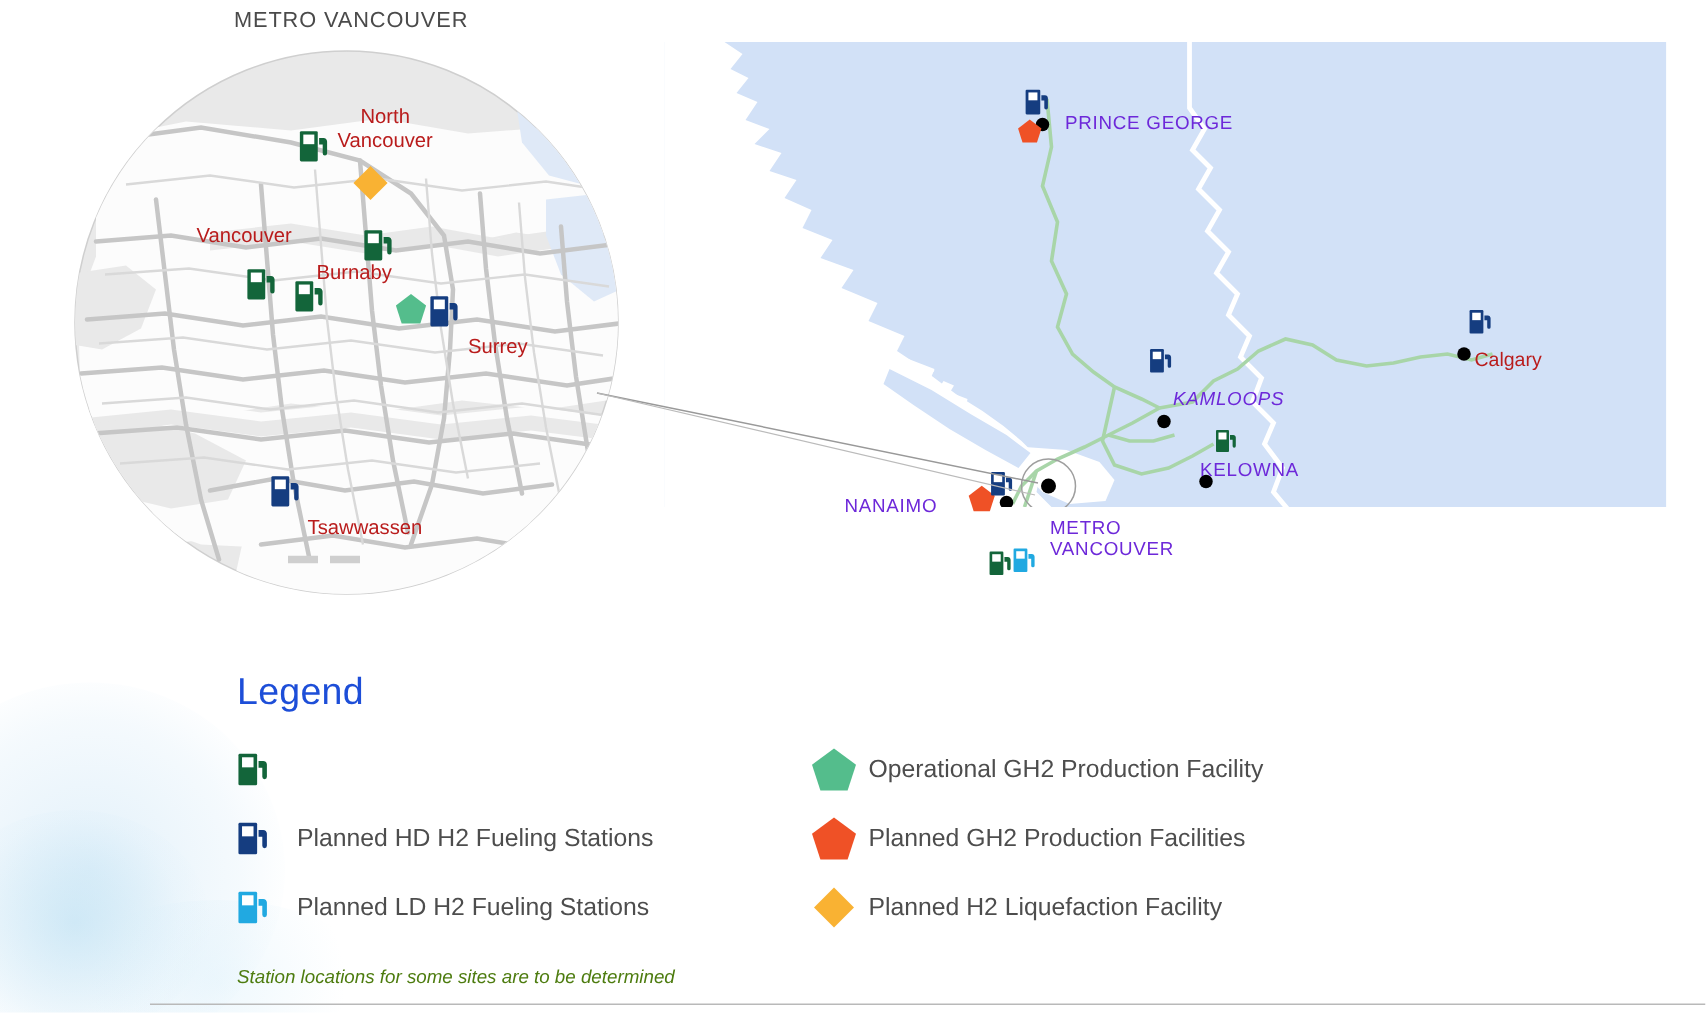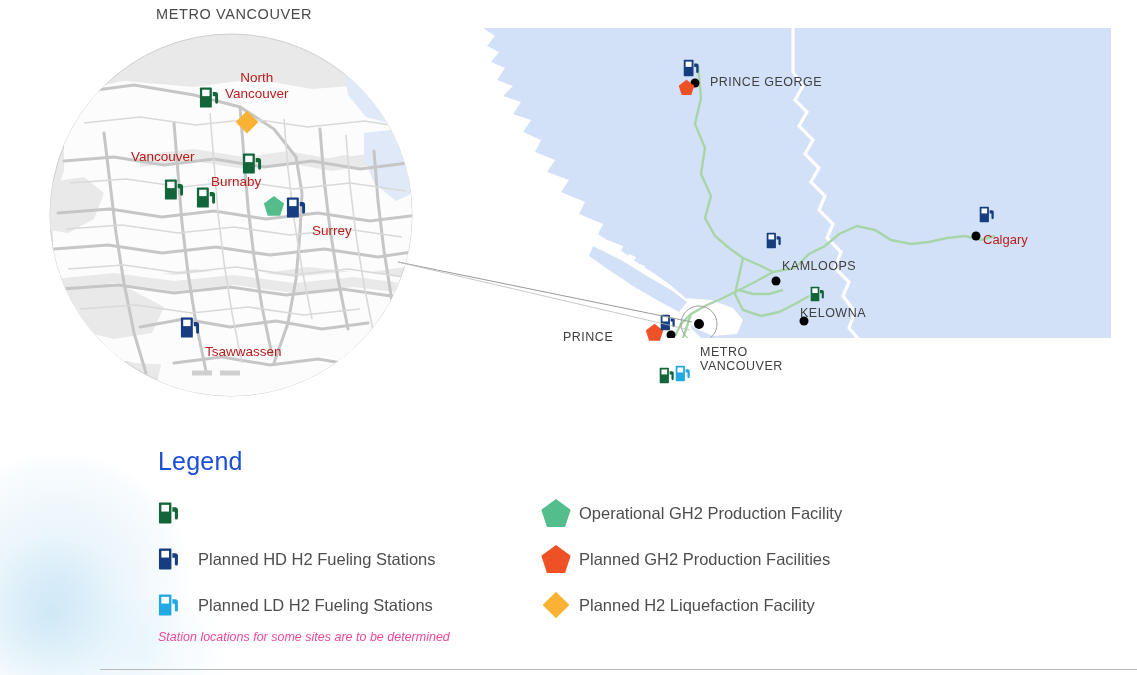--- a/index.html
+++ b/index.html
@@ -65,21 +65,21 @@
   
   #connector {
     position: absolute;
     left: 0; top: 0; width: 1137px; height: 675px;
     pointer-events: none;
   }
 
   
   .map-label {
     position: absolute;
-    color: #404040;
+    color: #6d28d9;
     white-space: pre;
     line-height: 1.15;
   }
   .lbl-major {
     font-size: 12.5px;
     letter-spacing: 0.5px;
     font-weight: 400;
   }
   .lbl-city {
     font-size: 13px;
@@ -128,22 +128,22 @@
   }
   .legend-text {
     font-size: 16.5px;
     color: #4d4d4d;
     font-weight: 400;
     white-space: nowrap;
   }
   .legend-note {
     font-size: 12.5px;
     font-style: italic;
-    color: #ec4899;
-    margin-top: 2px;
+    color: #4d7c0f;
+    margin-top: 16px;
     margin-left: 0px;
   }
   .legend-col-right .legend-item { height: 46px; text-align: right; }
   .legend-col-right .legend-swatch { justify-content: center; width: 46px; flex: 0 0 46px; }
 
   
   #bottom-rule {
     position: absolute;
     left: 100px; top: 669px;
     width: 1037px; height: 1px;
@@ -297,23 +297,23 @@
   </svg>
   <svg style="position:absolute;left:675px;top:364px;width:17px;height:19px" viewBox="0 0 24 26">
     <g fill="#21a9e1">
         <rect x="1" y="2" width="13" height="22" rx="1"></rect>
         <rect x="3.5" y="4.5" width="8" height="7" fill="#fff"></rect>
     <path d="M15 7h3.2c1.5 0 2.6 1.1 2.6 2.6v8.5a1.6 1.6 0 0 1-3.2 0v-6.4h-2.6z"></path>
       </g>
   </svg>
 
   <div class="map-label lbl-major" style="left:710px;top:75px;">PRINCE GEORGE</div>
-  <div class="map-label lbl-major" style="left:782px;top:259px;">KAMLOOPS</div>
+  <div class="map-label lbl-major" style="left:782px;top:259px;font-style:italic;">KAMLOOPS</div>
   <div class="map-label lbl-major" style="left:800px;top:306px;">KELOWNA</div>
-  <div class="map-label lbl-major" style="left:563px;top:330px;">PRINCE</div>
+  <div class="map-label lbl-major" style="left:563px;top:330px;">NANAIMO</div>
   <div class="map-label lbl-major" style="left:700px;top:345px;">METRO
 VANCOUVER</div>
   <div class="map-label lbl-city" style="left:983px;top:233px;">Calgary</div>
 
   <div id="inset-title">METRO VANCOUVER</div>
 
   <div id="inset-map">
     <svg width="374" height="364" viewBox="0 0 374 364" xmlns="http://www.w3.org/2000/svg">
       <defs>
         <clipPath id="discclip">

